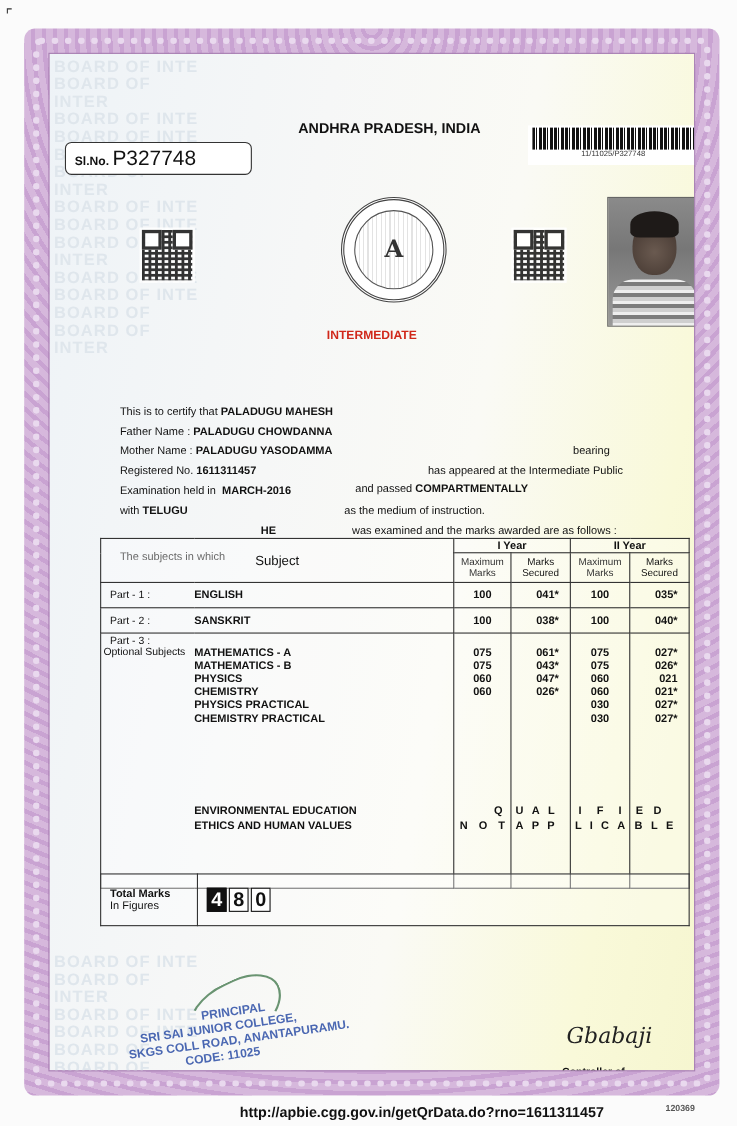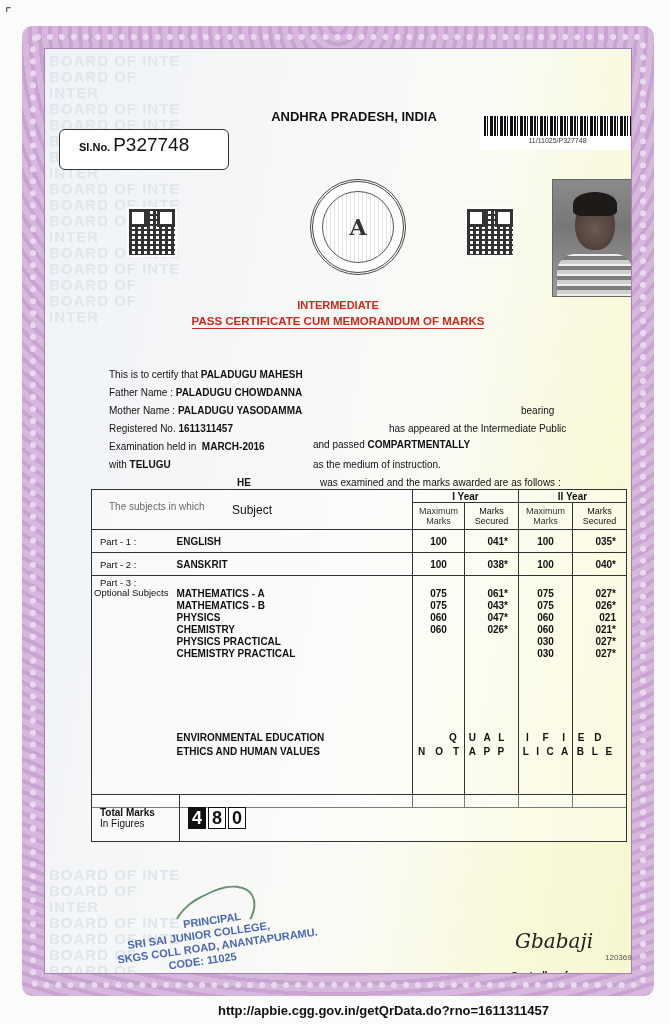--- a/index.html
+++ b/index.html
@@ -34,23 +34,23 @@
   .title {
     position: absolute; left: 0; right: 0; top: 30px; text-align: center;
     font-family: "DejaVu Serif", serif; font-weight: bold; font-size: 23px; color: #111;
     letter-spacing: 0.2px;
   }
   .subtitle {
     position: absolute; left: 0; right: 0; top: 60px; text-align: center;
     font-weight: bold; font-size: 13px; padding-left: 32px;
   }
   .slno {
-    position: absolute; left: 14px; top: 80px; width: 170px; height: 41px;
+    position: absolute; left: 14px; top: 80px; width: 170px; height: 30px;
     border: 1.5px solid #333; border-radius: 6px; background: #fff;
-    display: flex; align-items: baseline; padding: 4px 19px; gap: 3px;
+    display: flex; align-items: baseline; padding: 4px 8px; gap: 3px;
   }
   .slno .lbl { font-weight: bold; font-size: 11px; }
   .slno .val { font-size: 19px; }
 
   .barcode {
     position: absolute; left: 435px; top: 65px; width: 155px; height: 36px; background: #fff;
     padding: 2px 4px;
   }
   .barcode .bars {
     height: 20px;
@@ -163,21 +163,21 @@
   .sig-caption { position: absolute; left: 68px; top: 924px; font-size: 9px; color: #111; }
   .controller-sig {
     position: absolute; left: 470px; top: 880px; width: 90px; height: 30px;
     font-family: "DejaVu Serif", serif; font-style: italic; font-size: 20px; color: #222;
   }
   .controller { position: absolute; left: 466px; top: 920px; font-size: 9.5px; font-weight: bold; }
 
   .footer-url {
     position: absolute; left: 218px; top: 1003px; font-size: 13px; font-weight: bold; color: #111;
   }
-  .footer-num { position: absolute; left: 605px; top: 953px; font-size: 8px; color: #555; }
+  .footer-num { position: absolute; left: 605px; top: 1003px; font-size: 8px; color: #555; font-weight: bold; }
 </style>
 </head>
 <body>
 
 <div class="corner-mark">⌜</div>
 
 <div class="frame">
   <div class="paper">
 
     <div class="watermark">
@@ -223,21 +223,20 @@
     <div class="qr qr-right"></div>
 
     <div class="photo">
       <div class="shirt"></div>
         <div class="head"></div>
         <div class="hair"></div>
     </div>
 
     <div class="cert-title">
       <div class="l1">INTERMEDIATE</div>
-      <div class="l2">PASS CERTIFICATE CUM MEMORANDUM OF MARKS</div>
     </div>
 
     <div class="body-text" style="left:64px; top:320px;">
       <span>This is to certify that</span>
       <b>PALADUGU MAHESH</b>
     </div>
     <div class="body-text" style="left:64px; top:338px;">
       <span>Father Name :</span>
       <b>PALADUGU CHOWDANNA</b>
     </div>
@@ -250,21 +249,21 @@
     <div class="body-text" style="left:64px; top:374px;">
       <span>Registered No.</span>
       <b>1611311457</b>
     </div>
     <div class="body-text" style="left:344px; top:374px;">has appeared at the Intermediate Public</div>
 
     <div class="body-text" style="left:64px; top:392px;">
       <span>Examination held in</span>&nbsp;
       <b>MARCH-2016</b>
     </div>
-    <div class="body-text" style="left:268px; top:390px;">
+    <div class="body-text" style="left:278px; top:390px;">
       <span>and passed</span>
       <b>COMPARTMENTALLY</b>
     </div>
 
     <div class="body-text" style="left:64px; top:410px;">
       <span>with</span>
       <b>TELUGU</b>
     </div>
     <div class="body-text" style="left:268px; top:410px;">as the medium of instruction.</div>
 

